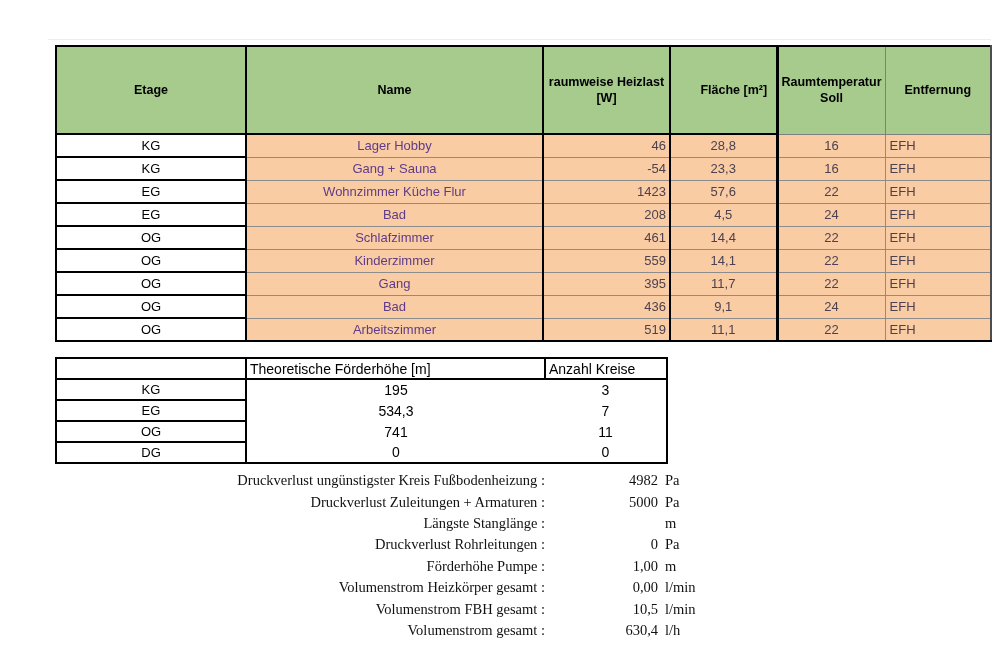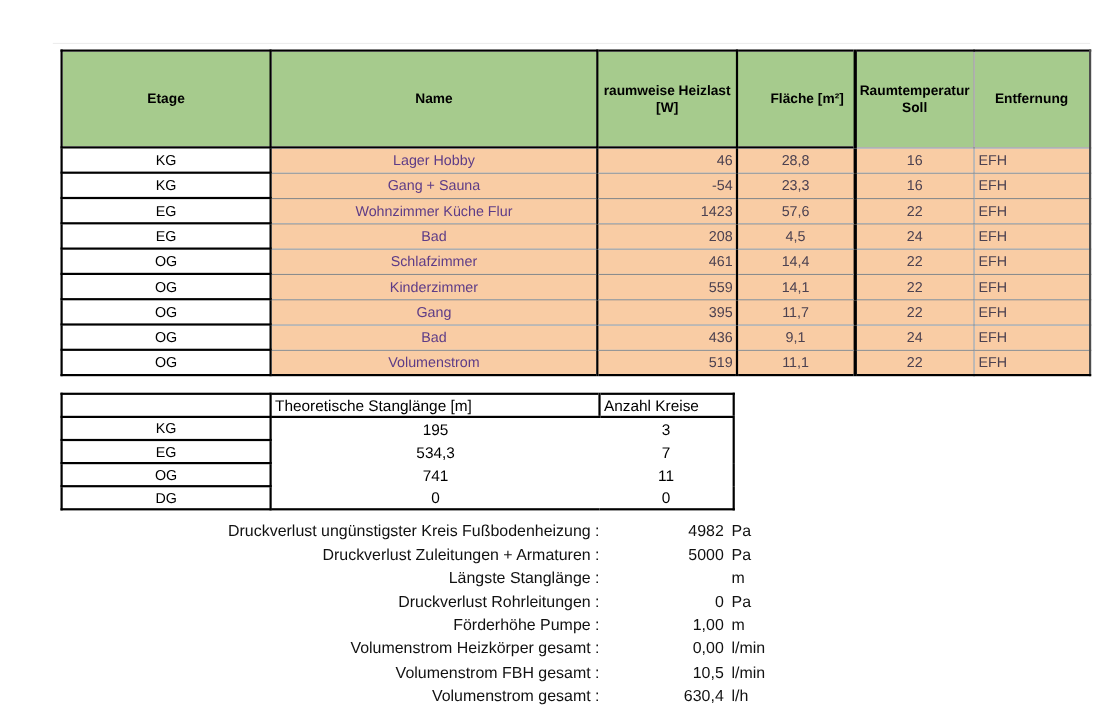--- a/index.html
+++ b/index.html
@@ -59,21 +59,21 @@
   table.pipe td.plabel{
     text-align:center;font-size:13px;border:2px solid #000;background:#fff;
   }
   table.pipe tr.phead td{border-bottom:2px solid #000;}
   table.pipe td.phcol{text-align:left;}
   table.pipe td.phkreise{border-left:2px solid #000;text-align:left;}
   table.pipe td.pnum{text-align:center;}
 
   
   .summary{position:absolute;left:0;top:470px;width:800px;}
-  .summary .srow{display:flex;height:21.4px;align-items:flex-end;font-size:14.5px;color:#111;}
+  .summary .srow{display:flex;height:21.4px;align-items:center;font-size:14.5px;color:#111;font-family:Liberation Serif, serif;}
   .summary .slabel{flex:0 0 545px;text-align:right;white-space:nowrap;}
   .summary .svalue{flex:0 0 113px;text-align:right;white-space:nowrap;}
   .summary .sunit{flex:0 0 60px;text-align:left;padding-left:7px;white-space:nowrap;}
 </style>
 </head>
 <body>
 
 <div class="faint-line"></div>
 
 <div class="heat-wrap">
@@ -154,41 +154,41 @@
     <tr>
       <td class="etage">OG</td>
       <td class="oc name">Bad</td>
       <td class="oc num n3">436</td>
       <td class="oc num n4">9,1</td>
       <td class="oc num">24</td>
       <td class="oc efh">EFH</td>
     </tr>
     <tr>
       <td class="etage">OG</td>
-      <td class="oc name">Volumenstrom</td>
+      <td class="oc name">Arbeitszimmer</td>
       <td class="oc num n3">519</td>
       <td class="oc num n4">11,1</td>
       <td class="oc num">22</td>
       <td class="oc efh">EFH</td>
     </tr>
   </tbody>
     </table>
 </div>
 
 <div class="pipe-wrap">
   <table class="pipe">
     <colgroup>
       <col style="width:190px">
         <col style="width:299px">
         <col style="width:122px">
     </colgroup>
     <tbody>
         <tr class="phead">
       <td class="plabel"></td>
-      <td class="phcol">Theoretische Stanglänge [m]</td>
+      <td class="phcol">Theoretische Förderhöhe [m]</td>
       <td class="phkreise">Anzahl Kreise</td>
     </tr>
     <tr>
       <td class="plabel">KG</td>
       <td class="pnum">195</td>
       <td class="pnum">3</td>
     </tr>
     <tr>
       <td class="plabel">EG</td>
       <td class="pnum">534,3</td>

